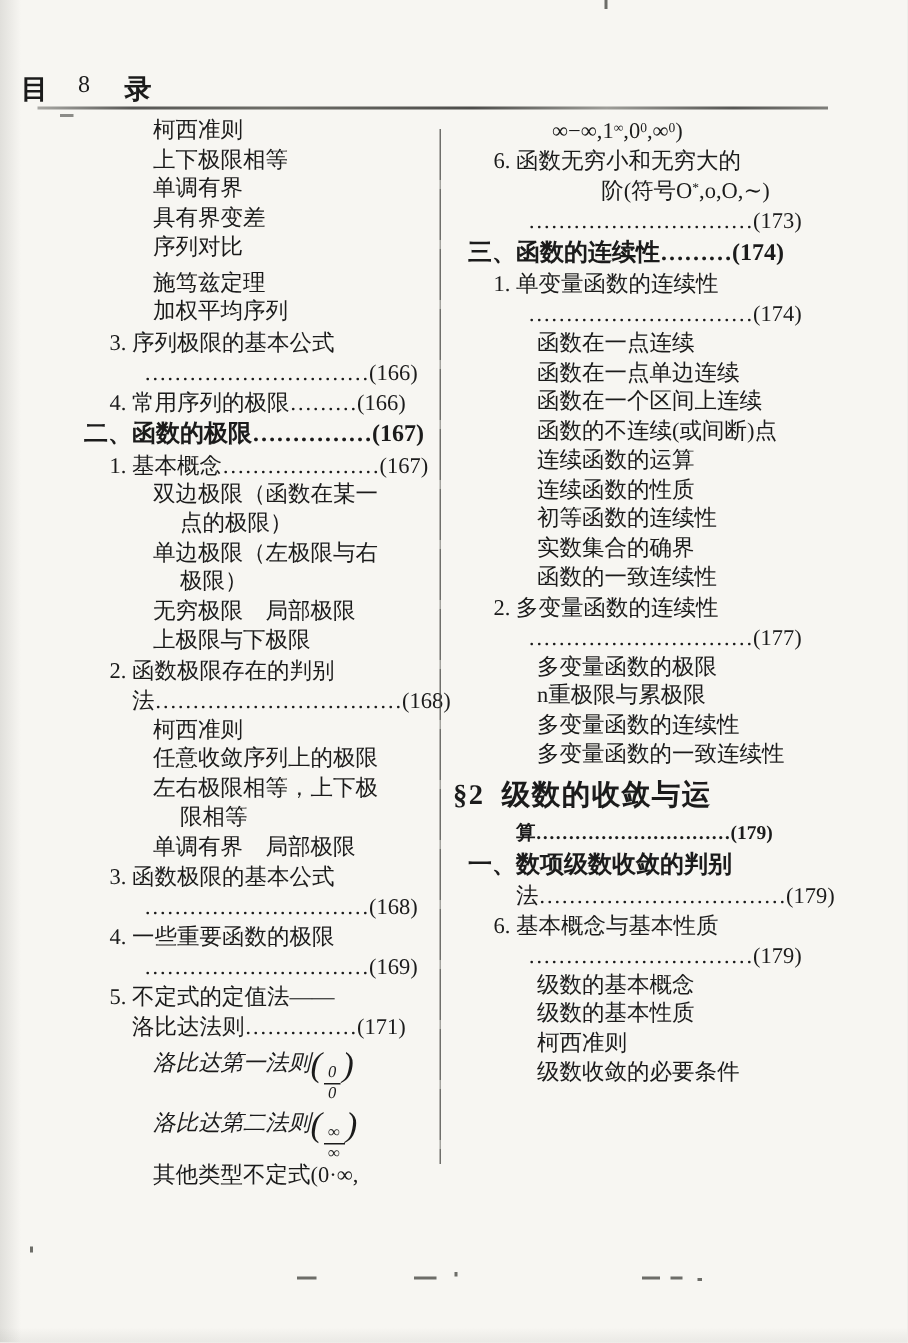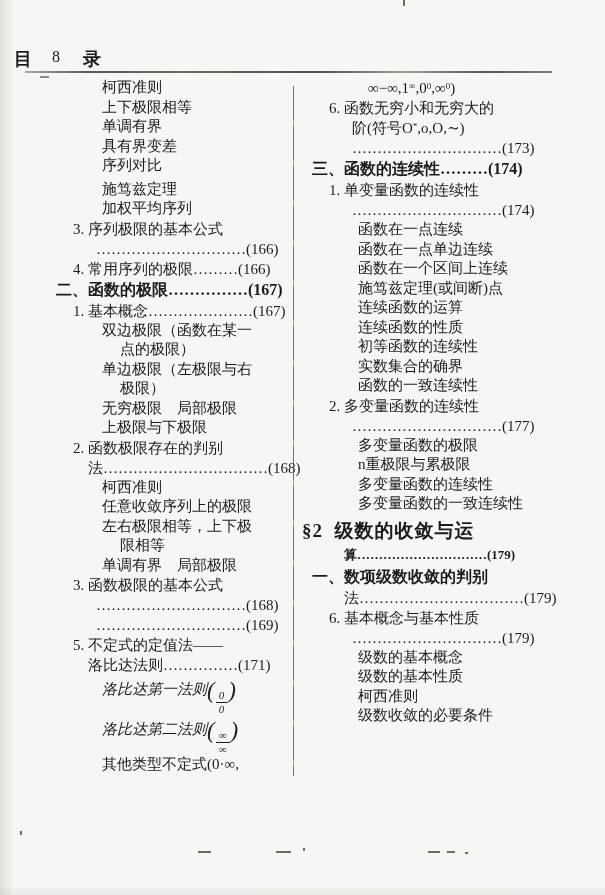--- a/index.html
+++ b/index.html
@@ -37,21 +37,21 @@
     background:repeating-linear-gradient(180deg,#4d4d49 0 34px,#8f8f8a 34px 40px);
     opacity:.8;
   }
   .col{position:absolute;top:78px;}
   .col-left{left:46px;width:248px;}
   .col-right{left:302px;width:260px;}
   .line{white-space:pre;font-size:15px;line-height:20px;}
   .lv-h1   {margin-left:10px;font-weight:700;font-size:16px;line-height:22px;}
   .lv-num  {margin-left:27px;line-height:20px;}
   .lv-cont {margin-left:42px;line-height:20px;}
-  .lv-cont2{margin-left:50px;line-height:20px;}
+  .lv-cont2{margin-left:50px;line-height:20px;text-align:center;}
   .lv-dots {margin-left:50px;line-height:20px;}
   .lv-sub  {margin-left:56px;line-height:19.5px;}
   .lv-sub2 {margin-left:74px;line-height:19.5px;}
   .lv-deep {margin-left:66px;line-height:20px;}
   .lv-big  {margin-left:0px;font-weight:700;font-size:19px;line-height:25px;letter-spacing:1px;}
   .lv-bigcont{margin-left:42px;font-weight:700;font-size:13px;line-height:23px;}
   .gap{margin-top:4px;}
   .tall{line-height:29px;font-style:italic;}
   sup{font-size:9px;vertical-align:4px;line-height:0;}
   .paren{font-size:23px;font-weight:400;vertical-align:-4px;}
@@ -96,40 +96,41 @@
       <div class="line lv-sub">上极限与下极限</div>
       <div class="line lv-num">2. 函数极限存在的判别</div>
       <div class="line lv-cont">法……………………………(168)</div>
       <div class="line lv-sub">柯西准则</div>
       <div class="line lv-sub">任意收敛序列上的极限</div>
       <div class="line lv-sub">左右极限相等，上下极</div>
       <div class="line lv-sub2">限相等</div>
       <div class="line lv-sub">单调有界    局部极限</div>
       <div class="line lv-num">3. 函数极限的基本公式</div>
       <div class="line lv-dots">…………………………(168)</div>
+      <div class="line lv-num">4. 一些重要函数的极限</div>
       <div class="line lv-dots">…………………………(169)</div>
       <div class="line lv-num">5. 不定式的定值法——</div>
       <div class="line lv-cont">洛比达法则……………(171)</div>
       <div class="line lv-sub tall"><span>洛比达第一法则</span><span class="paren">(</span><span class="frac"><span class="fn">0</span><span class="fd">0</span></span><span class="paren">)</span></div>
       <div class="line lv-sub tall"><span>洛比达第二法则</span><span class="paren">(</span><span class="frac"><span class="fn">∞</span><span class="fd">∞</span></span><span class="paren">)</span></div>
       <div class="line lv-sub">其他类型不定式(0·∞,</div>
     </div>
   <div class="col-divider"></div>
   <div class="col col-right">
       <div class="line lv-deep">∞−∞,1<sup>∞</sup>,0<sup>0</sup>,∞<sup>0</sup>)</div>
       <div class="line lv-num">6. 函数无穷小和无穷大的</div>
       <div class="line lv-cont2">阶(符号O<sup>*</sup>,o,O,∼)</div>
       <div class="line lv-dots">…………………………(173)</div>
       <div class="line lv-h1">三、函数的连续性………(174)</div>
       <div class="line lv-num">1. 单变量函数的连续性</div>
       <div class="line lv-dots">…………………………(174)</div>
       <div class="line lv-sub">函数在一点连续</div>
       <div class="line lv-sub">函数在一点单边连续</div>
       <div class="line lv-sub">函数在一个区间上连续</div>
-      <div class="line lv-sub">施笃兹定理(或间断)点</div>
+      <div class="line lv-sub">函数的不连续(或间断)点</div>
       <div class="line lv-sub">连续函数的运算</div>
       <div class="line lv-sub">连续函数的性质</div>
       <div class="line lv-sub">初等函数的连续性</div>
       <div class="line lv-sub">实数集合的确界</div>
       <div class="line lv-sub">函数的一致连续性</div>
       <div class="line lv-num">2. 多变量函数的连续性</div>
       <div class="line lv-dots">…………………………(177)</div>
       <div class="line lv-sub">多变量函数的极限</div>
       <div class="line lv-sub">n重极限与累极限</div>
       <div class="line lv-sub">多变量函数的连续性</div>

